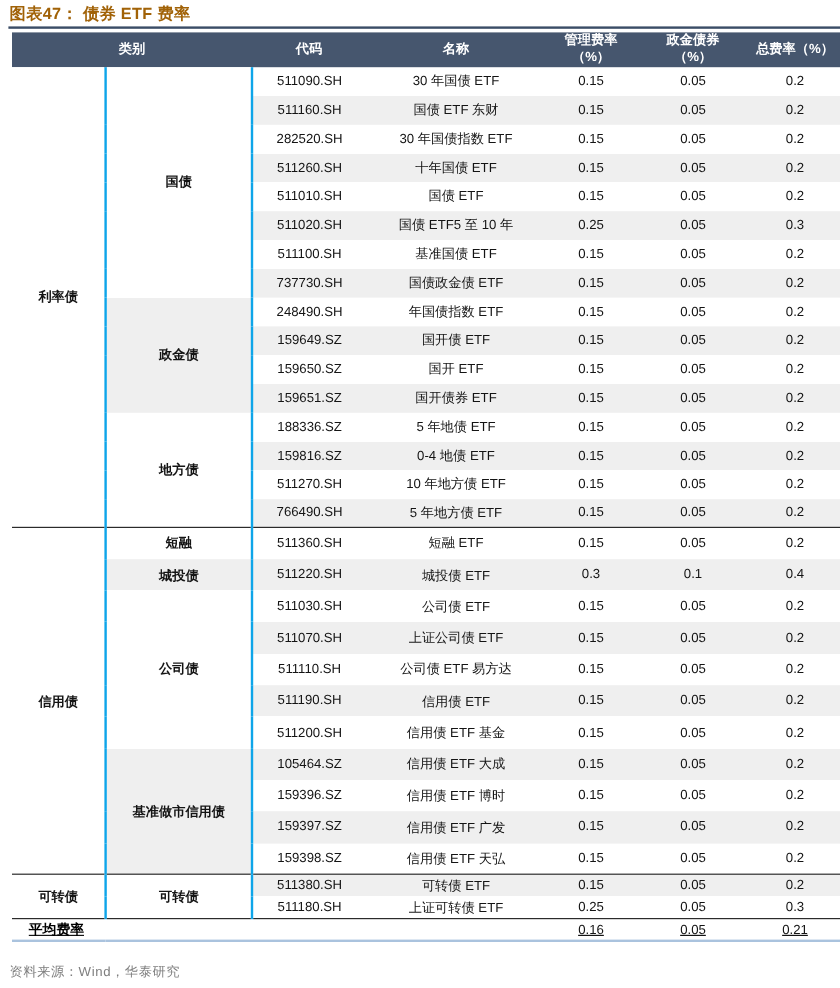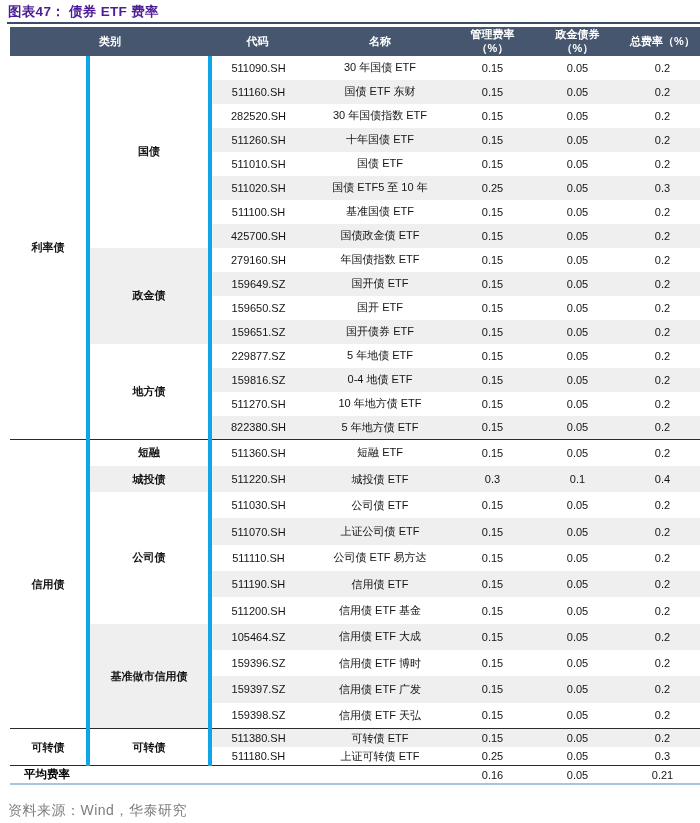--- a/index.html
+++ b/index.html
@@ -3,21 +3,21 @@
 <meta charset="utf-8">
 <style>
   html,body{margin:0;padding:0;}
   body{
     width:700px;height:823px;position:relative;background:#ffffff;
     font-family:"Liberation Sans","DejaVu Sans",sans-serif;
     overflow:hidden;
   }
   .fig-title{
     position:absolute;left:8px;top:3px;
-    font-size:13.5px;font-weight:bold;color:#4c1d95;
+    font-size:13.5px;font-weight:bold;color:#a16207;
     letter-spacing:.3px;white-space:nowrap;
   }
   .title-rule{
     position:absolute;left:7px;top:22px;width:693px;height:2px;
     background:var(--title-line,#3a4c66);
   }
   table.fee{
     position:absolute;left:10px;top:27px;width:690px;
     border-collapse:collapse;table-layout:fixed;
     font-size:11px;color:#141414;
@@ -32,32 +32,32 @@
     font-weight:bold;font-size:11px;line-height:1.3;
     text-align:center;vertical-align:middle;padding:0;white-space:nowrap;
   }
   tbody td{
     text-align:center;vertical-align:middle;padding:0;
     white-space:nowrap;overflow:hidden;
   }
   tr.g0{height:24px;}
   tr.g1{height:26.3px;}
   tr.g2{height:18.5px;}
-  tr.avg{height:18px;}
-  td.l1,td.l2{font-weight:bold;background:#fff;border-right:4px solid #0ea5e9;}
+  tr.avg{height:18px;text-decoration:underline;}
+  td.l1,td.l2{font-weight:bold;background:#fff;border-right:2px solid #0ea5e9;}
   td.l2.shaded{background:var(--shade,#efefef);}
   tr.odd td.dc{background:var(--stripe,#efefef);}
   tr.group-end{border-bottom:1.5px solid #2b2b2b;}
   tr.avg{border-bottom:none;}
   td.avg-label{
     font-weight:bold;text-align:left;padding-left:14px;font-size:11.5px;color:#000;
   }
   .source-line{
     position:absolute;left:8px;top:802px;
-    font-size:14px;color:var(--source-text,#7e7e7e);letter-spacing:.5px;
+    font-size:11px;color:var(--source-text,#7e7e7e);letter-spacing:.5px;
   }
 </style>
 </head>
 <body>
 
 <div class="fig-title">图表47：  债券 ETF 费率</div>
 <div class="title-rule"></div>
 
 <table class="fee">
   <colgroup>
@@ -131,29 +131,29 @@
         <td class="dc">0.3</td>
       </tr>
       <tr class="g0">
         <td class="dc">511100.SH</td>
         <td class="dc">基准国债 ETF</td>
         <td class="dc">0.15</td>
         <td class="dc">0.05</td>
         <td class="dc">0.2</td>
       </tr>
       <tr class="g0 odd">
-        <td class="dc">425700.SH</td>
+        <td class="dc">737730.SH</td>
         <td class="dc">国债政金债 ETF</td>
         <td class="dc">0.15</td>
         <td class="dc">0.05</td>
         <td class="dc">0.2</td>
       </tr>
       <tr class="g0">
         <td class="l2 shaded" rowspan="4">政金债</td>
-        <td class="dc">279160.SH</td>
+        <td class="dc">248490.SH</td>
         <td class="dc">年国债指数 ETF</td>
         <td class="dc">0.15</td>
         <td class="dc">0.05</td>
         <td class="dc">0.2</td>
       </tr>
       <tr class="g0 odd">
         <td class="dc">159649.SZ</td>
         <td class="dc">国开债 ETF</td>
         <td class="dc">0.15</td>
         <td class="dc">0.05</td>
@@ -168,42 +168,42 @@
       </tr>
       <tr class="g0 odd">
         <td class="dc">159651.SZ</td>
         <td class="dc">国开债券 ETF</td>
         <td class="dc">0.15</td>
         <td class="dc">0.05</td>
         <td class="dc">0.2</td>
       </tr>
       <tr class="g0">
         <td class="l2" rowspan="4">地方债</td>
-        <td class="dc">229877.SZ</td>
+        <td class="dc">188336.SZ</td>
         <td class="dc">5 年地债 ETF</td>
         <td class="dc">0.15</td>
         <td class="dc">0.05</td>
         <td class="dc">0.2</td>
       </tr>
       <tr class="g0 odd">
         <td class="dc">159816.SZ</td>
         <td class="dc">0-4 地债 ETF</td>
         <td class="dc">0.15</td>
         <td class="dc">0.05</td>
         <td class="dc">0.2</td>
       </tr>
       <tr class="g0">
         <td class="dc">511270.SH</td>
         <td class="dc">10 年地方债 ETF</td>
         <td class="dc">0.15</td>
         <td class="dc">0.05</td>
         <td class="dc">0.2</td>
       </tr>
       <tr class="g0 odd group-end">
-        <td class="dc">822380.SH</td>
+        <td class="dc">766490.SH</td>
         <td class="dc">5 年地方债 ETF</td>
         <td class="dc">0.15</td>
         <td class="dc">0.05</td>
         <td class="dc">0.2</td>
       </tr>
       <tr class="g1">
         <td class="l1" rowspan="11">信用债</td>
         <td class="l2" rowspan="1">短融</td>
         <td class="dc">511360.SH</td>
         <td class="dc">短融 ETF</td>

